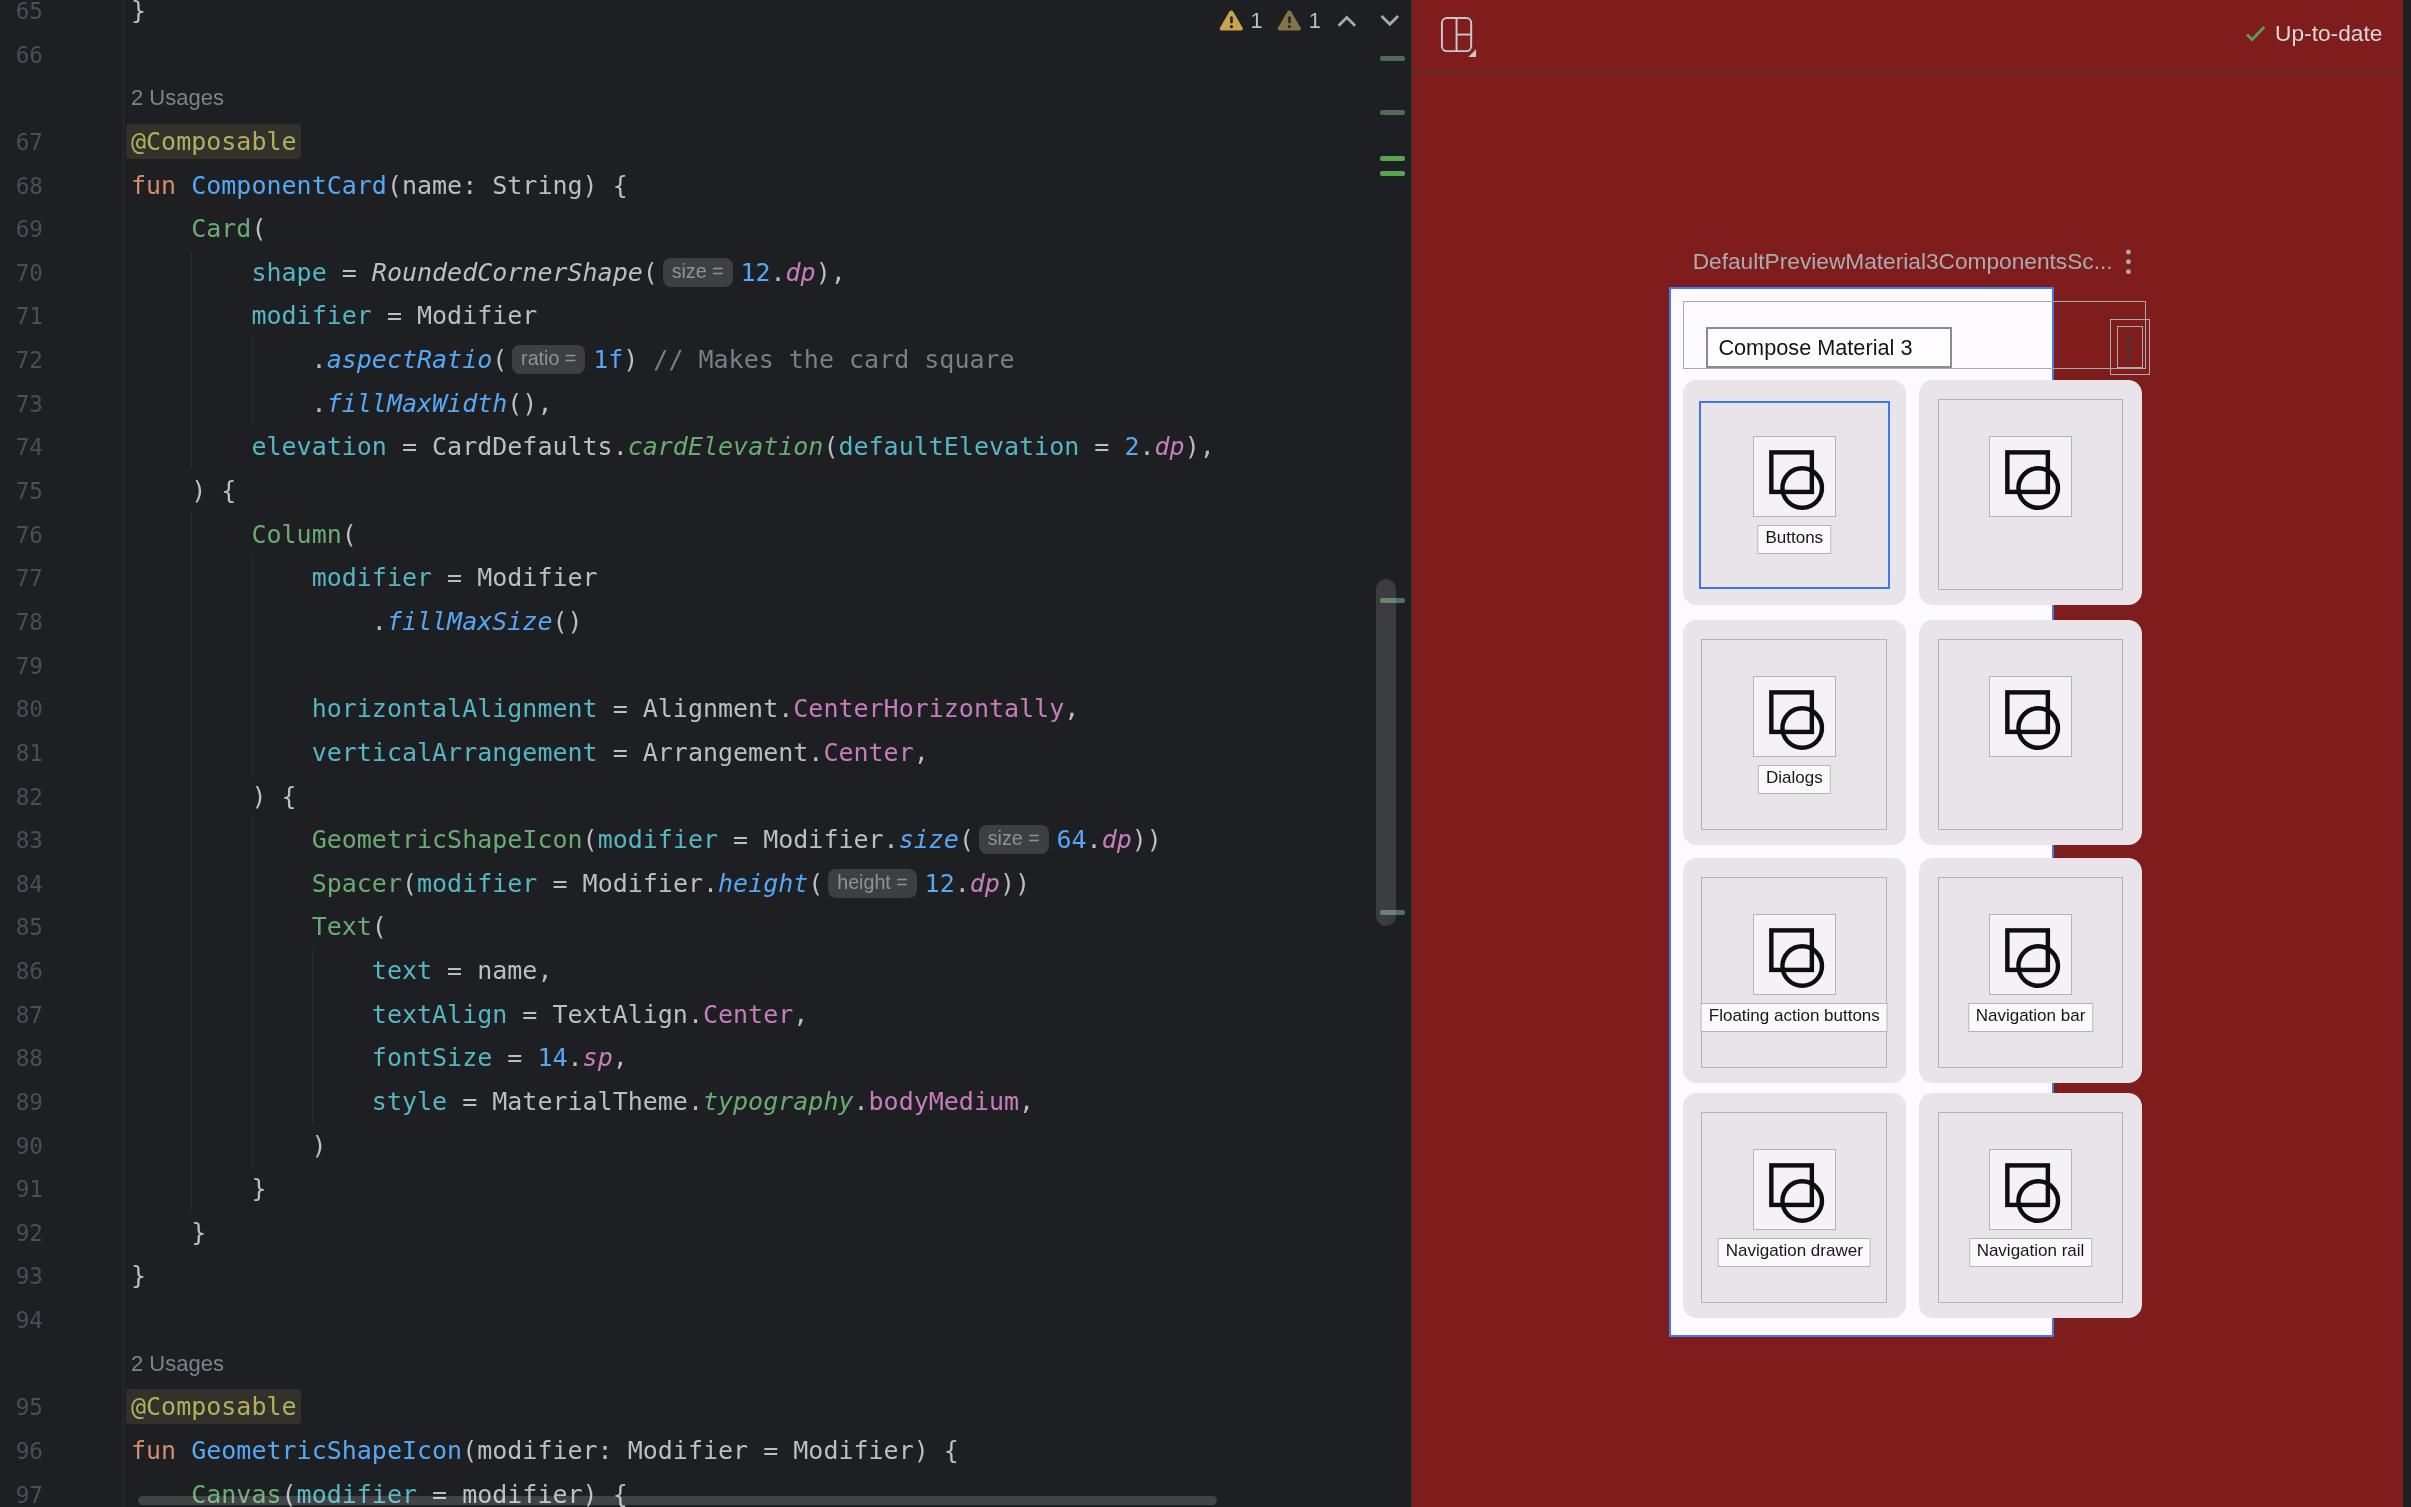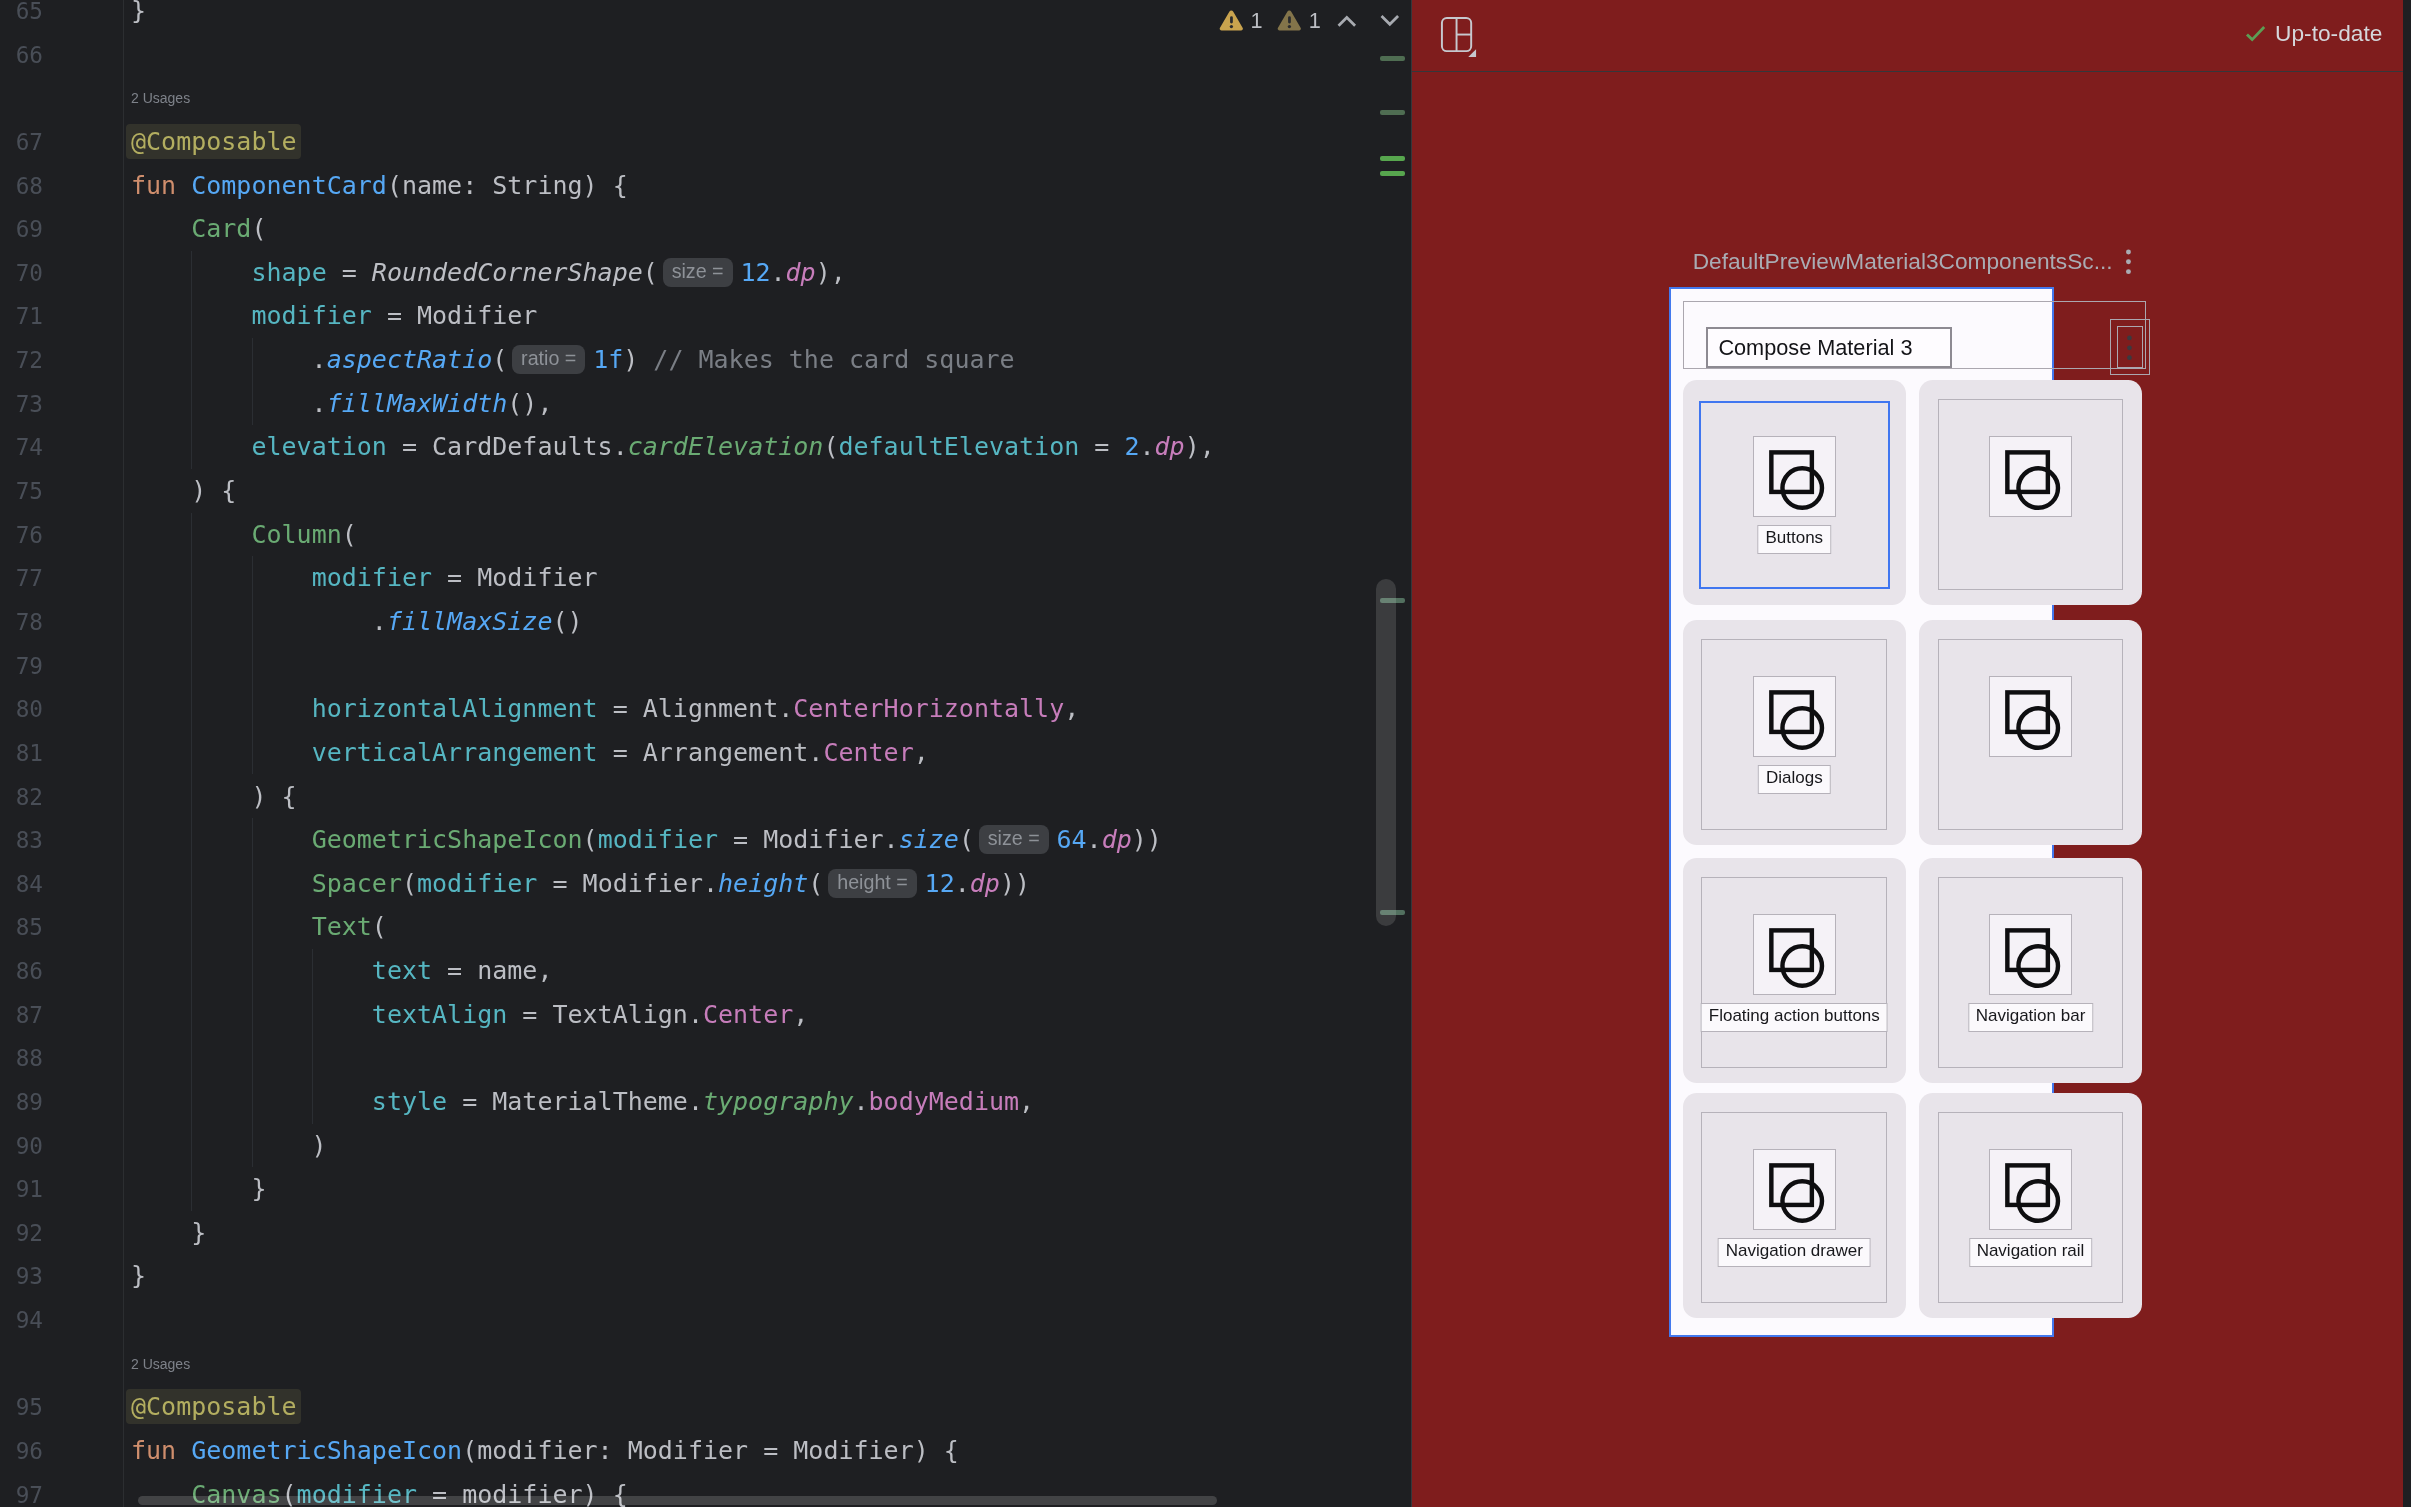--- a/index.html
+++ b/index.html
@@ -6,21 +6,21 @@
   body{position:relative;width:2411px;height:1507px;background:#1E1F22;overflow:hidden;
        font-family:"Liberation Sans",sans-serif;}
 
   
   #editor{position:absolute;left:0;top:0;width:1411px;height:1507px;background:#1E1F22;}
   .gutter-sep{position:absolute;left:123px;top:0;width:1px;height:1507px;background:#2C2E31;}
   .code-row{position:absolute;left:0;right:13.8px;height:44px;line-height:44px;white-space:pre;
             font-family:"DejaVu Sans Mono",monospace;font-size:25px;color:#BCBEC4;}
   .code-row .gut{position:absolute;left:0;width:43px;text-align:right;color:#494E57;font-size:22.7px;}
   .code-row .code{position:absolute;left:131px;top:0;}
-  .hint-row{position:absolute;left:131px;height:44px;line-height:44px;color:#7E828A;font-size:14px;
+  .hint-row{position:absolute;left:131px;height:44px;line-height:44px;color:#7E828A;font-size:22px;
             font-family:"Liberation Sans",sans-serif;}
   .kw{color:#CF8E6D;} .fn{color:#56A8F5;} .comp{color:#6AAB73;} .param{color:#56B6C2;}
   .ext{color:#56A8F5;font-style:italic;} .extg{color:#6AAB73;font-style:italic;}
   .defit{color:#BCBEC4;font-style:italic;} .prop{color:#C77DBB;} .propit{color:#C77DBB;font-style:italic;}
   .num{color:#56A8F5;} .cmt{color:#7A7E85;}
   .ann{color:#B3AE60;background:rgba(178,173,96,.14);border-radius:3.9px;padding:3px 4.9px;margin:0 -4.9px;}
   .chip{display:inline-block;background:#3D3F43;color:#8E9298;border-radius:7.9px;padding:1px 8.9px 2px;
         margin:0 7.9px 0 4.9px;font-family:"Liberation Sans",sans-serif;font-size:19.7px;line-height:25.6px;
         transform:translateY(-3px);}
   .guide{position:absolute;width:1px;background:#2B2E33;}
@@ -89,21 +89,21 @@
       <div class="code-row" style="top: 600px;"><span class="gut">78</span><span class="code"><span class="d">                .</span><span class="ext">fillMaxSize</span><span class="d">()</span></span></div>
       <div class="code-row" style="top: 644px;"><span class="gut">79</span></div>
       <div class="code-row" style="top: 687px;"><span class="gut">80</span><span class="code"><span class="d">            </span><span class="param">horizontalAlignment</span><span class="d"> = Alignment.</span><span class="prop">CenterHorizontally</span><span class="d">,</span></span></div>
       <div class="code-row" style="top: 731px;"><span class="gut">81</span><span class="code"><span class="d">            </span><span class="param">verticalArrangement</span><span class="d"> = Arrangement.</span><span class="prop">Center</span><span class="d">,</span></span></div>
       <div class="code-row" style="top: 775px;"><span class="gut">82</span><span class="code"><span class="d">        ) {</span></span></div>
       <div class="code-row" style="top: 818px;"><span class="gut">83</span><span class="code"><span class="d">            </span><span class="comp">GeometricShapeIcon</span><span class="d">(</span><span class="param">modifier</span><span class="d"> = Modifier.</span><span class="ext">size</span><span class="d">(</span><span class="chip">size =</span><span class="num">64</span><span class="d">.</span><span class="propit">dp</span><span class="d">))</span></span></div>
       <div class="code-row" style="top: 862px;"><span class="gut">84</span><span class="code"><span class="d">            </span><span class="comp">Spacer</span><span class="d">(</span><span class="param">modifier</span><span class="d"> = Modifier.</span><span class="ext">height</span><span class="d">(</span><span class="chip">height =</span><span class="num">12</span><span class="d">.</span><span class="propit">dp</span><span class="d">))</span></span></div>
       <div class="code-row" style="top: 905px;"><span class="gut">85</span><span class="code"><span class="d">            </span><span class="comp">Text</span><span class="d">(</span></span></div>
       <div class="code-row" style="top: 949px;"><span class="gut">86</span><span class="code"><span class="d">                </span><span class="param">text</span><span class="d"> = name,</span></span></div>
       <div class="code-row" style="top: 993px;"><span class="gut">87</span><span class="code"><span class="d">                </span><span class="param">textAlign</span><span class="d"> = TextAlign.</span><span class="prop">Center</span><span class="d">,</span></span></div>
-      <div class="code-row" style="top: 1036px;"><span class="gut">88</span></div>
+      <div class="code-row" style="top: 1036px;"><span class="gut">88</span><span class="code"><span class="d">                </span><span class="param">fontSize</span><span class="d"> = </span><span class="num">14</span><span class="d">.</span><span class="propit">sp</span><span class="d">,</span></span></div>
       <div class="code-row" style="top: 1080px;"><span class="gut">89</span><span class="code"><span class="d">                </span><span class="param">style</span><span class="d"> = MaterialTheme.</span><span class="extg">typography</span><span class="d">.</span><span class="prop">bodyMedium</span><span class="d">,</span></span></div>
       <div class="code-row" style="top: 1124px; padding-left: 23px;"><span class="gut">90</span><span class="code"><span class="d">            )</span></span></div>
       <div class="code-row" style="top: 1167px;"><span class="gut">91</span><span class="code"><span class="d">        }</span></span></div>
       <div class="code-row" style="top: 1211px;"><span class="gut">92</span><span class="code"><span class="d">    }</span></span></div>
       <div class="code-row" style="top: 1254px;"><span class="gut">93</span><span class="code"><span class="d">}</span></span></div>
       <div class="code-row" style="top: 1298px;"><span class="gut">94</span><span class="code"></span></div>
       <div class="hint-row" style="top: 1342px;">2 Usages</div>
       <div class="code-row" style="top: 1385px;"><span class="gut">95</span><span class="code"><span class="ann">@Composable</span></span></div>
       <div class="code-row" style="top: 1429px;"><span class="gut">96</span><span class="code"><span class="kw">fun </span><span class="fn">GeometricShapeIcon</span><span class="d">(modifier: Modifier = Modifier) {</span></span></div>
       <div class="code-row" style="top: 1473px;"><span class="gut">97</span><span class="code"><span class="d">    </span><span class="comp">Canvas</span><span class="d">(</span><span class="param">modifier</span><span class="d"> = modifier) {</span></span></div>

